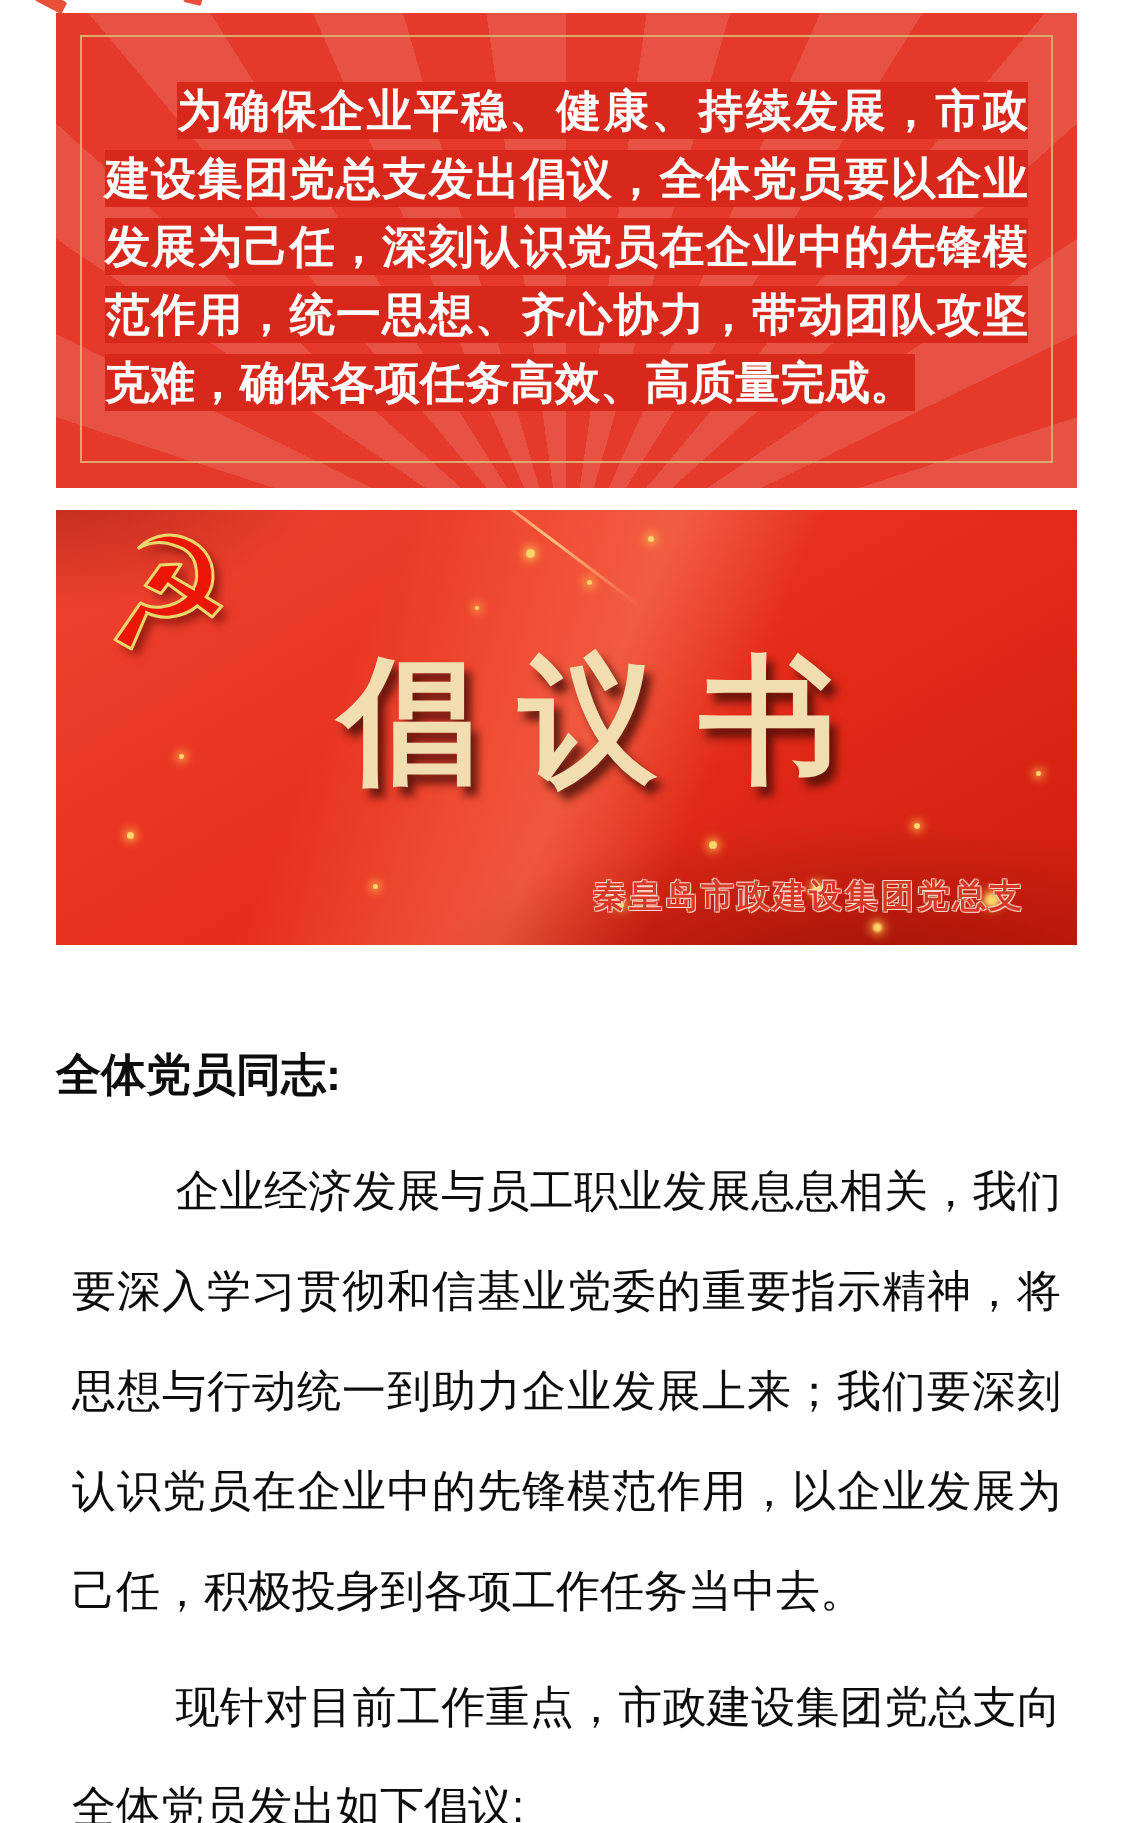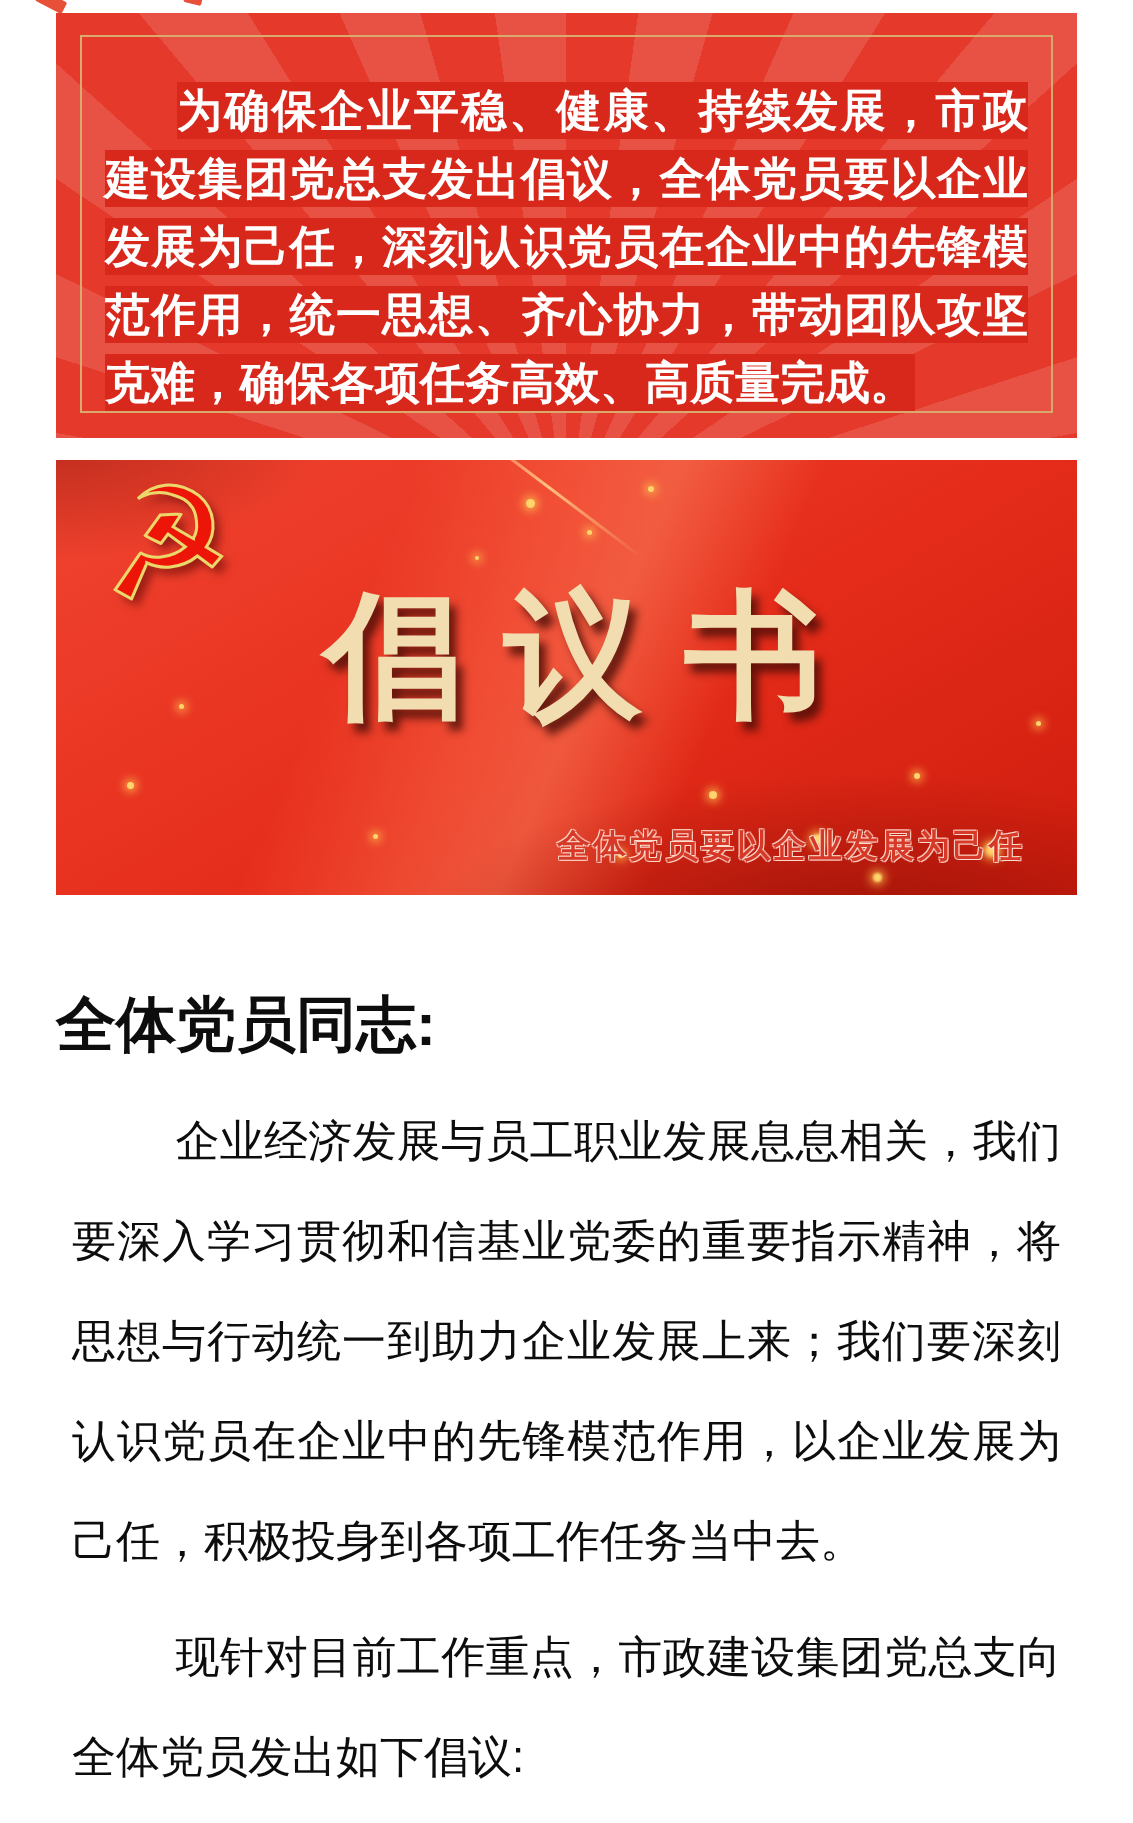--- a/index.html
+++ b/index.html
@@ -13,21 +13,21 @@
 
   
   .frag { position:absolute; background:#e9503a; border-radius:2px; }
   .frag1 { left:36px; top:-5px; width:30px; height:13px; transform:rotate(28deg); }
   .frag2 { left:184px; top:-4px; width:18px; height:8px; transform:rotate(14deg); }
 
   
   .banner {
     position:relative;
     margin:13px 56px 0;
-    height:425px;
+    height:475px;
     background:
       repeating-conic-gradient(from 248deg at 50% 120%,
         rgba(255,255,255,0) 0deg 8deg,
         rgba(255,255,255,0.12) 8deg 16deg),
       #e53a2b;
     overflow:hidden;
   }
   .banner-border {
     position:absolute; top:22px; left:24px; right:24px; bottom:25px;
     border:2px solid #daa96d;
@@ -61,21 +61,21 @@
   .emblem {
     position:absolute; left:42px; top:8px;
     font-family:"DejaVu Sans", sans-serif;
     font-size:150px; line-height:1;
     color:#ec1507;
     -webkit-text-stroke:3px #ecd76b;
     text-shadow:6px 8px 10px rgba(80,0,0,0.55);
     transform:rotate(-6deg);
   }
   .poster-title {
-    position:absolute; left:268px; top:104px; margin:0;
+    position:absolute; left:268px; top:104px; margin:15px;
     font-family:"DejaVu Serif","Liberation Serif",serif;
     font-size:138px; font-weight:bold;
     color:#f2ddb0; letter-spacing:42px; white-space:nowrap;
     text-shadow:7px 9px 8px rgba(70,12,6,0.8);
   }
   .poster-sign {
     position:absolute; right:52px; bottom:26px;
     font-size:33px; letter-spacing:3px; font-weight:bold;
     color:#d63928; white-space:nowrap;
     text-shadow:-1px -1px 0 rgba(255,232,218,0.85), 1px 1px 0 rgba(255,232,218,0.85),
@@ -104,21 +104,21 @@
   .s14 { left:96%; top:60%; width:5px;  height:5px; }
 
   
   .article {
     padding:0 56px;
     margin-top:80px;
     color:#0d0d0d;
     font-size:44px; line-height:100px;
     text-align:justify;
   }
-  .salutation { margin:0; font-weight:bold; font-size:60px; text-align:left; }
+  .salutation { margin:0; font-weight:bold; font-size:45px; text-align:left; }
   .para { margin:16px; text-indent:2.35em; }
 </style>
 </head>
 <body>
 
 <div>
 
   <div class="frag frag1"></div>
   <div class="frag frag2"></div>
 
@@ -139,21 +139,21 @@
     <div class="sparkle s8"></div>
     <div class="sparkle s9"></div>
     <div class="sparkle s10"></div>
     <div class="sparkle s11"></div>
     <div class="sparkle s12"></div>
     <div class="sparkle s13"></div>
     <div class="sparkle s14"></div>
 
     <div class="emblem">☭</div>
     <h1 class="poster-title">倡议书</h1>
-    <div class="poster-sign">全体党员要以企业发展为己任</div>
+    <div class="poster-sign">秦皇岛市政建设集团党总支</div>
   </section>
 
   <section class="article">
     <p class="salutation">全体党员同志:</p>
     <p class="para">企业经济发展与员工职业发展息息相关，我们要深入学习贯彻和信基业党委的重要指示精神，将思想与行动统一到助力企业发展上来；我们要深刻认识党员在企业中的先锋模范作用，以企业发展为己任，积极投身到各项工作任务当中去。</p>
     <p class="para">现针对目前工作重点，市政建设集团党总支向全体党员发出如下倡议:</p>
   </section>
 
 </div>
 

